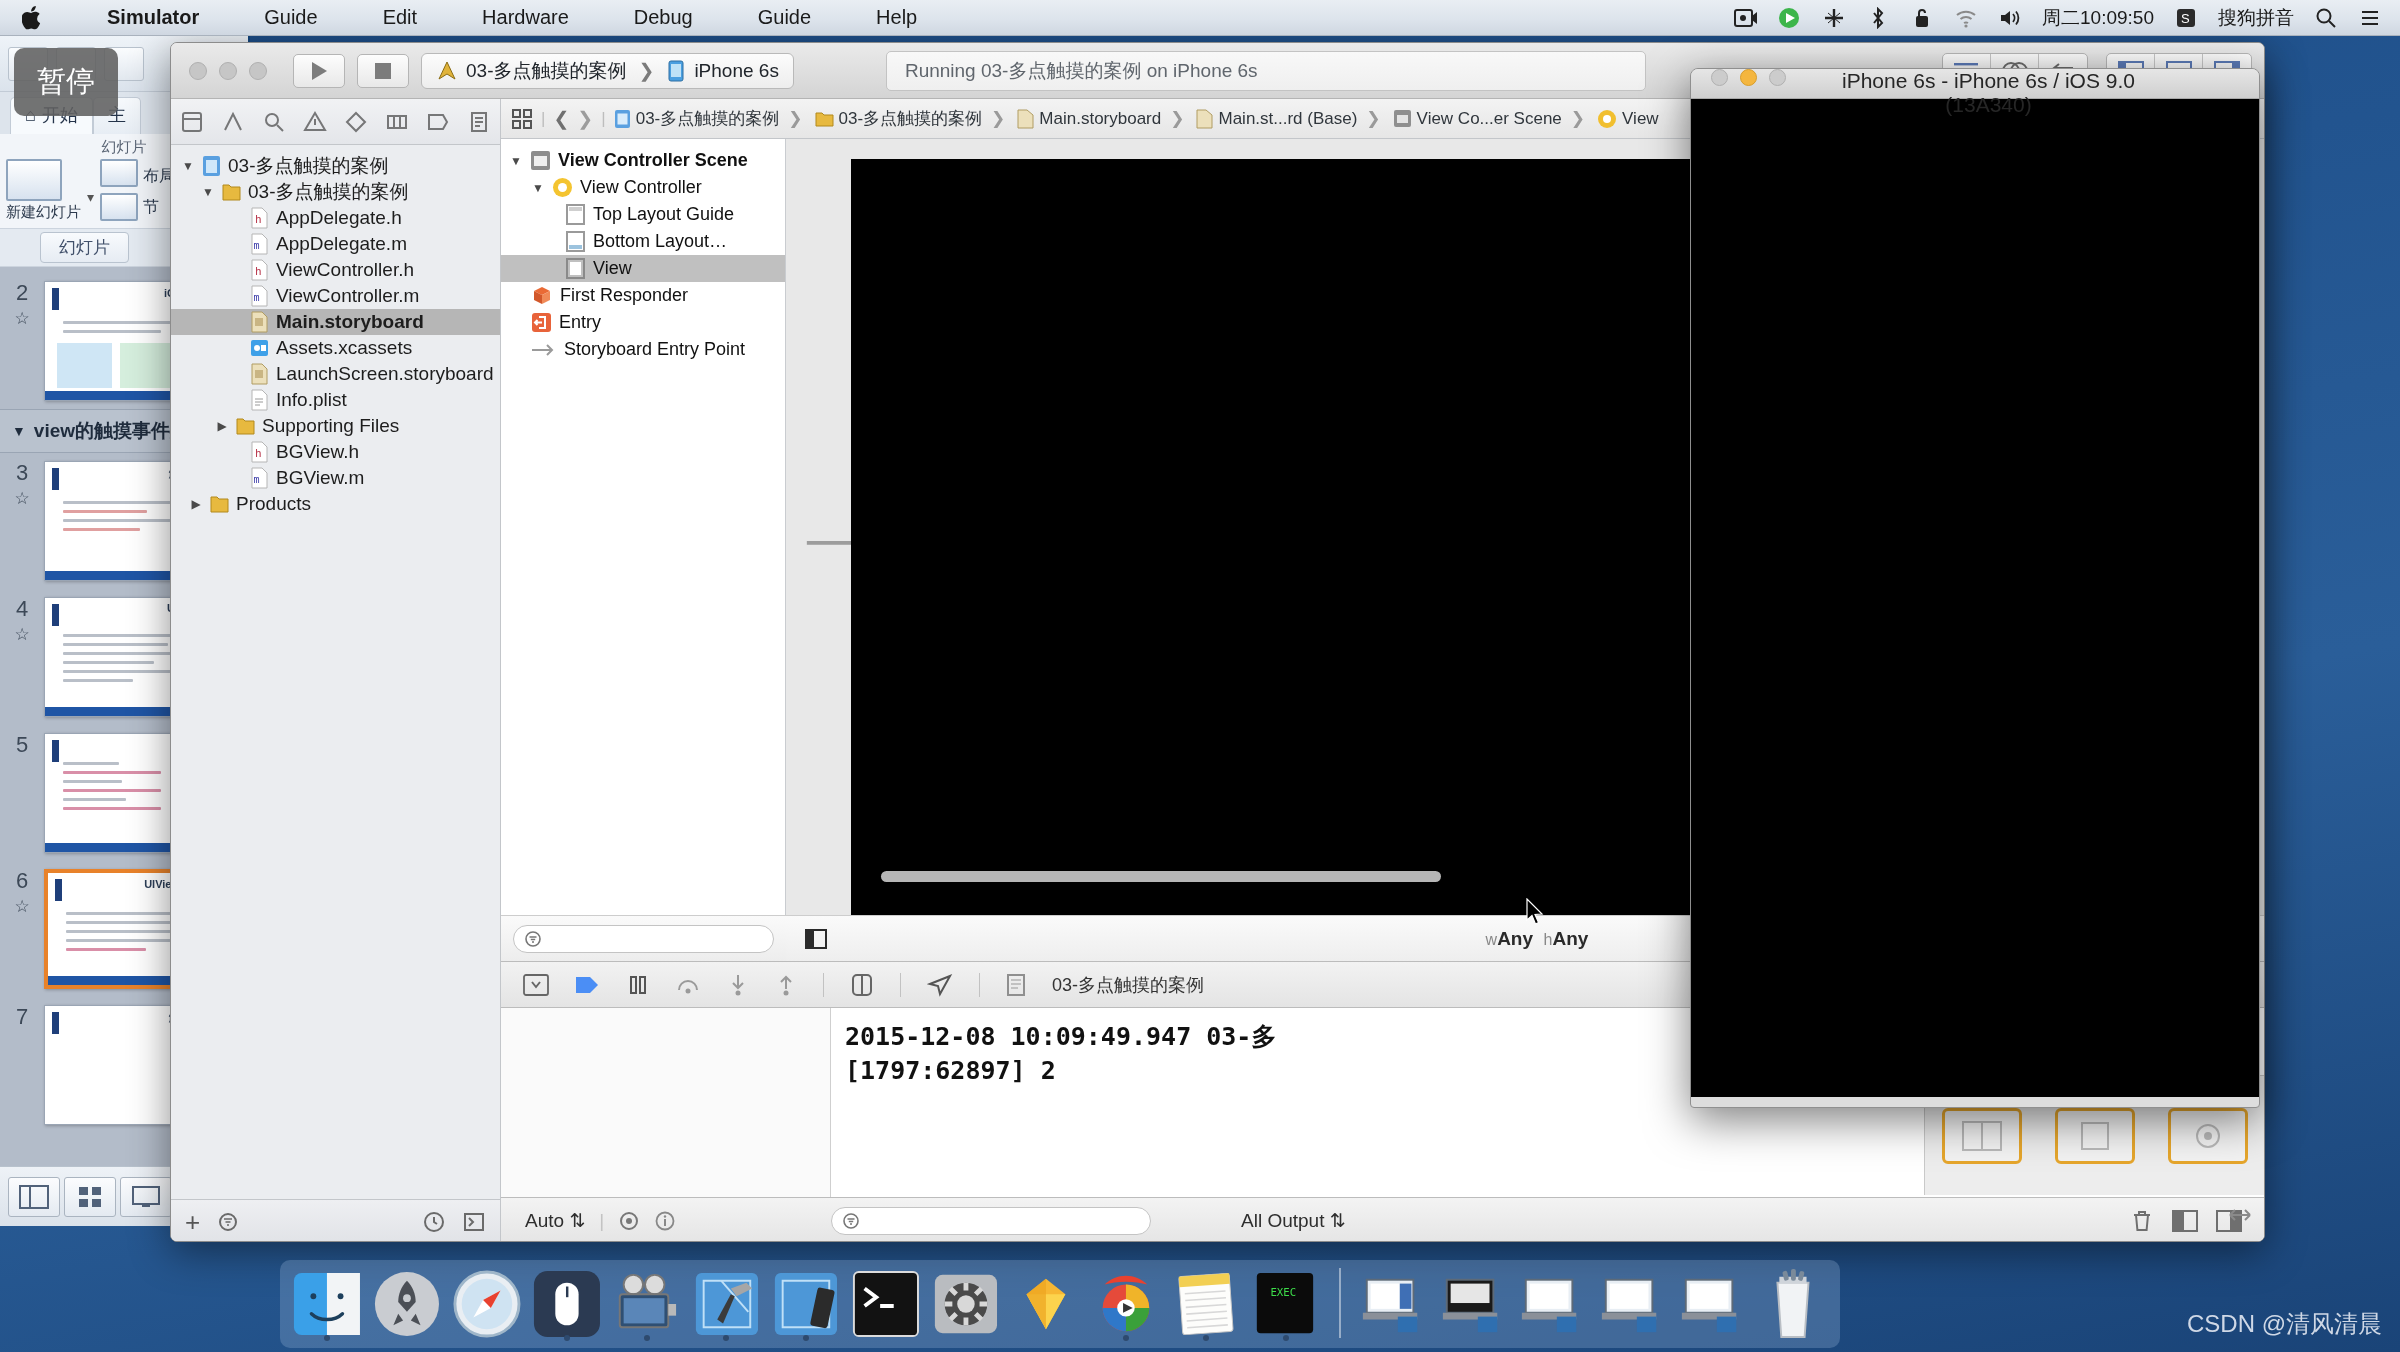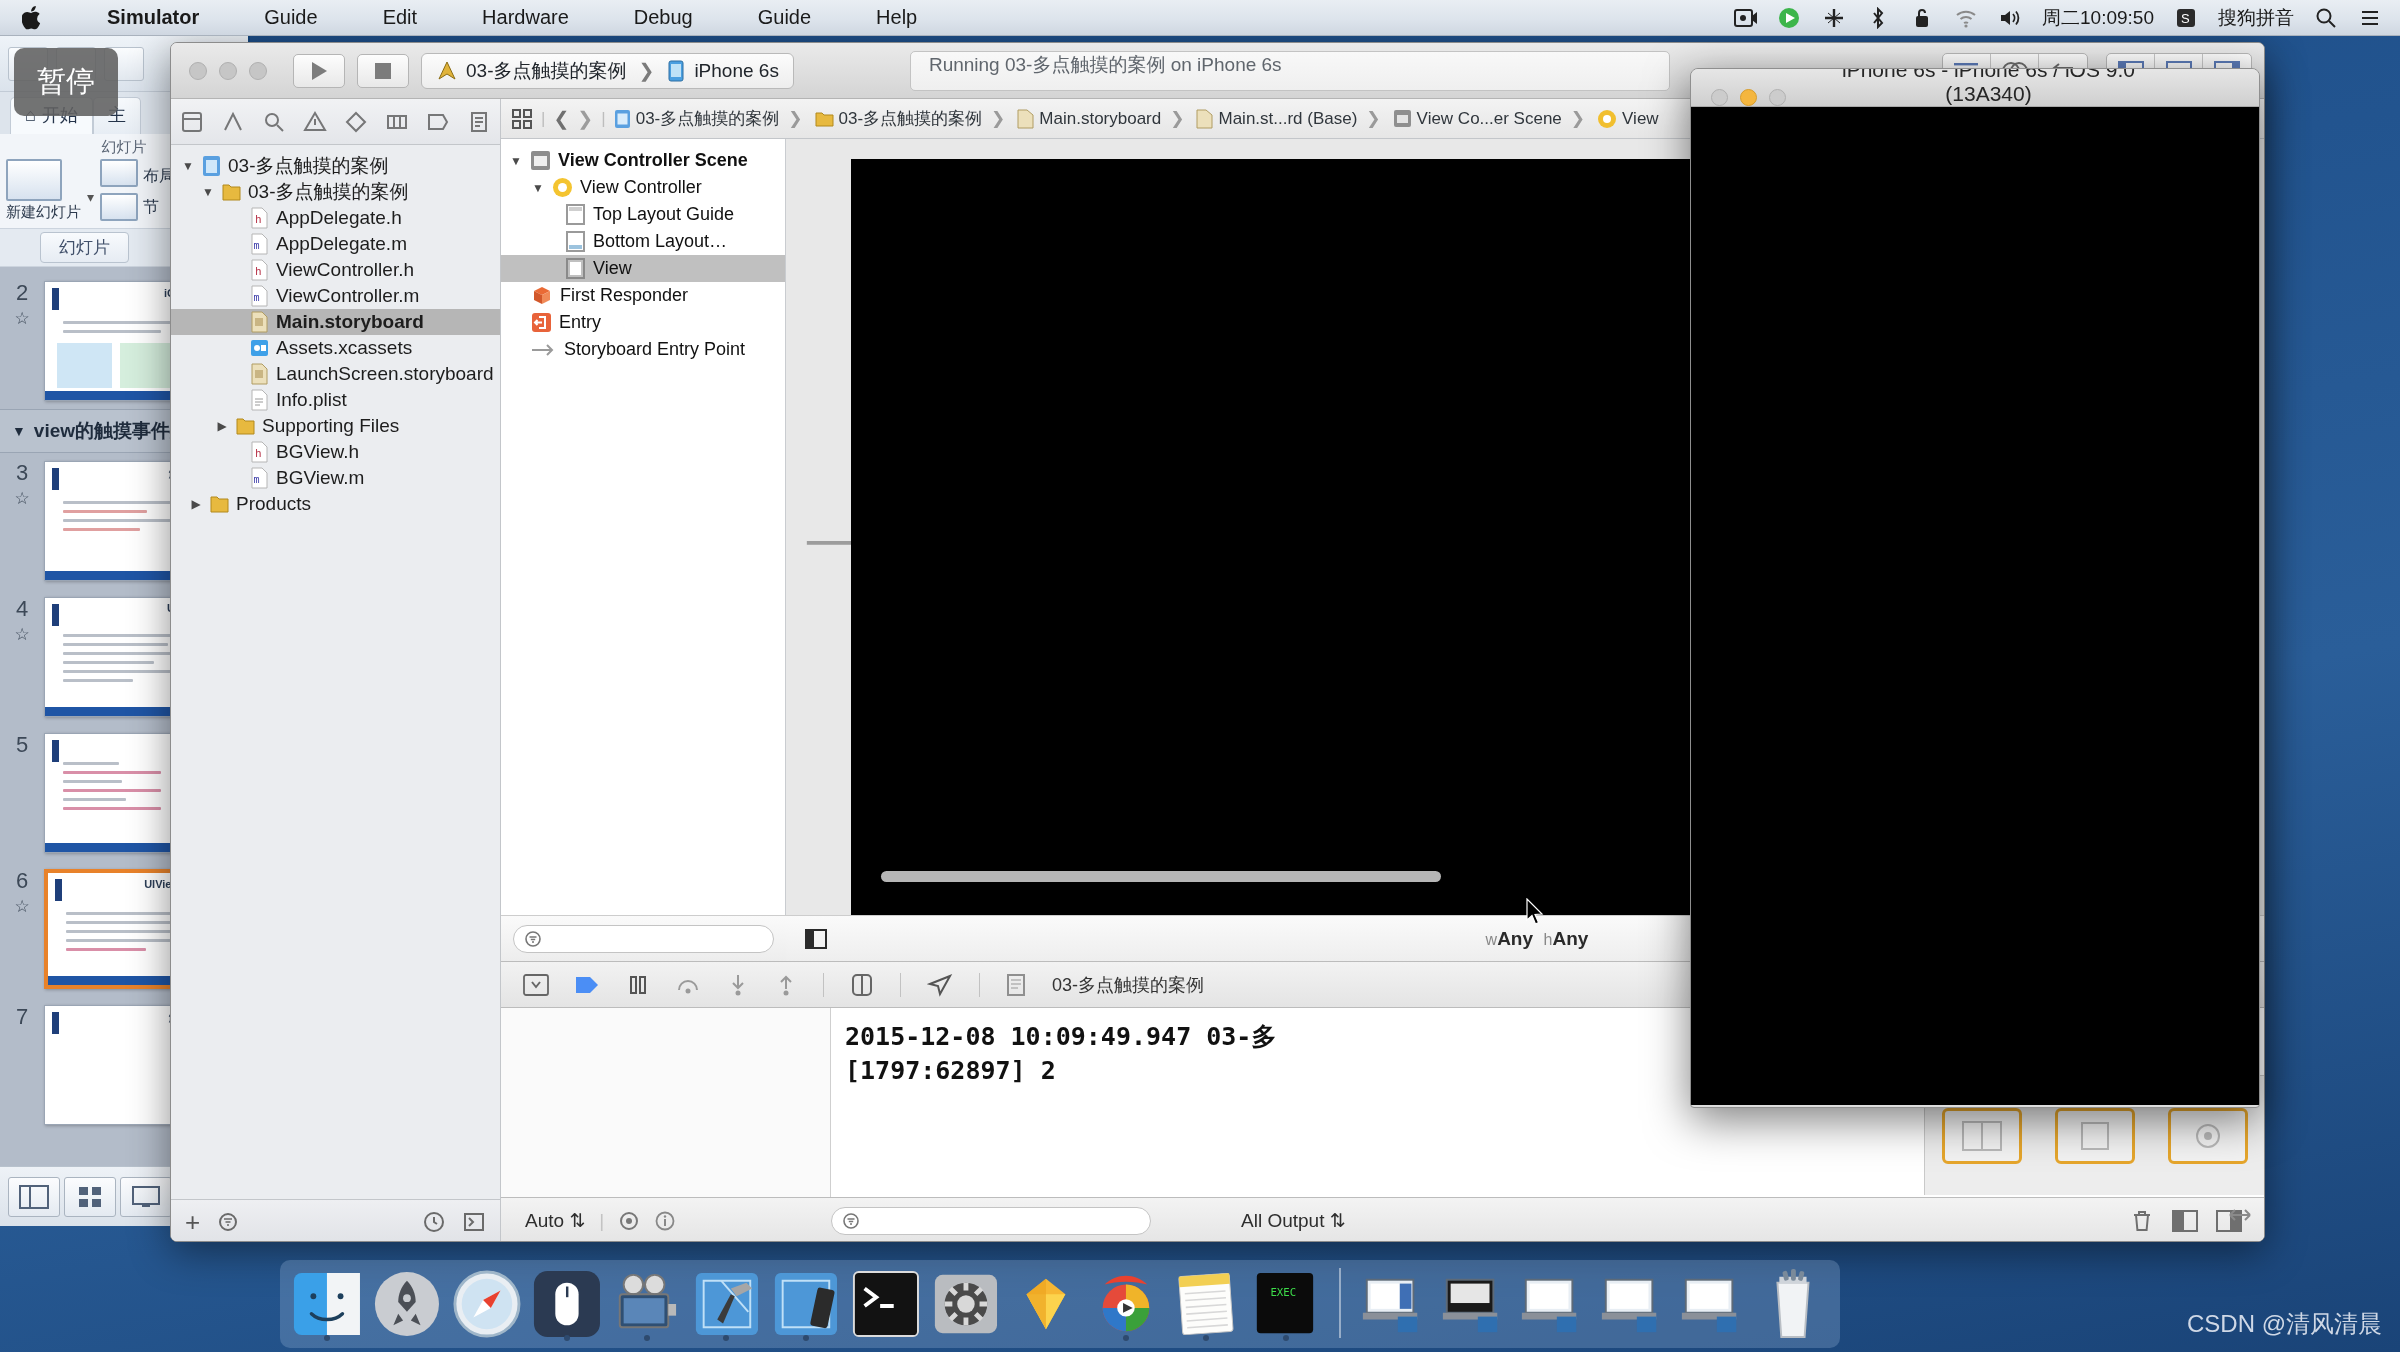--- a/index.html
+++ b/index.html
@@ -84,22 +84,22 @@
   .traffic { display:flex; gap:12px; margin-right:14px; margin-left:6px;}
   .tl { width:18px;height:18px;border-radius:50%; background:#c6c6c6; border:1px solid #b0b0b0;}
   .tbtn { width:52px;height:34px;border:1px solid #b5b5b5;border-radius:5px;background:linear-gradient(180deg,#fdfdfd,#e8e8e8); display:flex;align-items:center;justify-content:center;}
   .scheme {
     height:36px; border:1px solid #b9b9b9; border-radius:6px;
     background:linear-gradient(180deg,#fcfcfc,#ededed);
     display:flex;align-items:center; gap:8px; padding:0 14px; font-size:19px; color:#20252b; white-space:nowrap;
   }
   .scheme .chev { color:#7b7b7b; margin:0 4px; }
   .statusbox {
-    flex:0 0 760px; margin-left:104px; height:40px; border:1px solid #c3c3c3; border-radius:5px;
-    background:linear-gradient(180deg,#f8f8f8,#efefef); display:flex; padding-left:18px;
+    flex:0 0 760px; margin-left:80px; height:40px; border:1px solid #c3c3c3; border-radius:5px;
+    background:linear-gradient(180deg,#f8f8f8,#efefef); display:flex; align-items:center; padding-left:18px;
     font-size:19px; color:#60666d;
   }
   .tb-right { margin-left:auto; display:flex; align-items:center; gap:0; }
   .seg { display:flex; border:1px solid #b6b6b6; border-radius:5px; overflow:hidden; background:linear-gradient(180deg,#fcfcfc,#e9e9e9); margin-left:18px;}
   .seg > div { width:48px;height:34px; display:flex;align-items:center;justify-content:center; border-right:1px solid #c6c6c6;}
   .seg > div:last-child{border-right:none;}
   
   #xc-body { display:flex; height:1144px; }
   #nav {
     width:330px; background:#ebedf0; border-right:1px solid #c3c6ca; display:flex; flex-direction:column;
@@ -148,21 +148,21 @@
     position:absolute; right:0; bottom:46px; width:340px; height:120px; background:#ededed;
     border-left:1px solid #c9c9c9; border-top:1px solid #c9c9c9; display:flex; align-items:center; justify-content:space-around;
   }
   .objbtn { width:80px;height:56px;border:3px solid #e6a62c; border-radius:6px; background:#f3f3f3; display:flex;align-items:center;justify-content:center;}
   
   #sim {
     position:absolute; left:1690px; top:68px; width:570px; height:1040px;
     background:#ddd; border:1px solid #8f8f8f; border-radius:8px 8px 4px 4px;
     box-shadow:0 12px 44px rgba(0,0,0,.5); overflow:hidden; z-index:40;
   }
-  #sim-title { height:38px; background:linear-gradient(180deg,#e6e6e6,#cfcfcf); display:flex; align-items:flex-end; padding:0 20px; gap:12px; border-bottom:1px solid #a9a9a9;}
+  #sim-title { height:30px; background:linear-gradient(180deg,#e6e6e6,#cfcfcf); display:flex; align-items:flex-start; padding:0 20px; gap:12px; border-bottom:1px solid #a9a9a9;}
   #sim-title .tl2 { width:17px;height:17px;border-radius:50%; border:1px solid #b0b0b0; background:#cccccc;}
   #sim-title .tl2.amber { background:#f4b63f; border-color:#d79d2c;}
   #sim-title .t { flex:1; text-align:center; font-size:21px; color:#262626; margin-right:60px;}
   #sim-screen { height:998px; background:#000; }
   
   #watermark { position:absolute; right:18px; bottom:12px; color:#cfd8e6; font-size:24px; z-index:70;}
   
   #dock {
     position:absolute; left:280px; bottom:4px; width:1560px; height:88px;
     background:rgba(150,180,215,.30); border-radius:10px;

